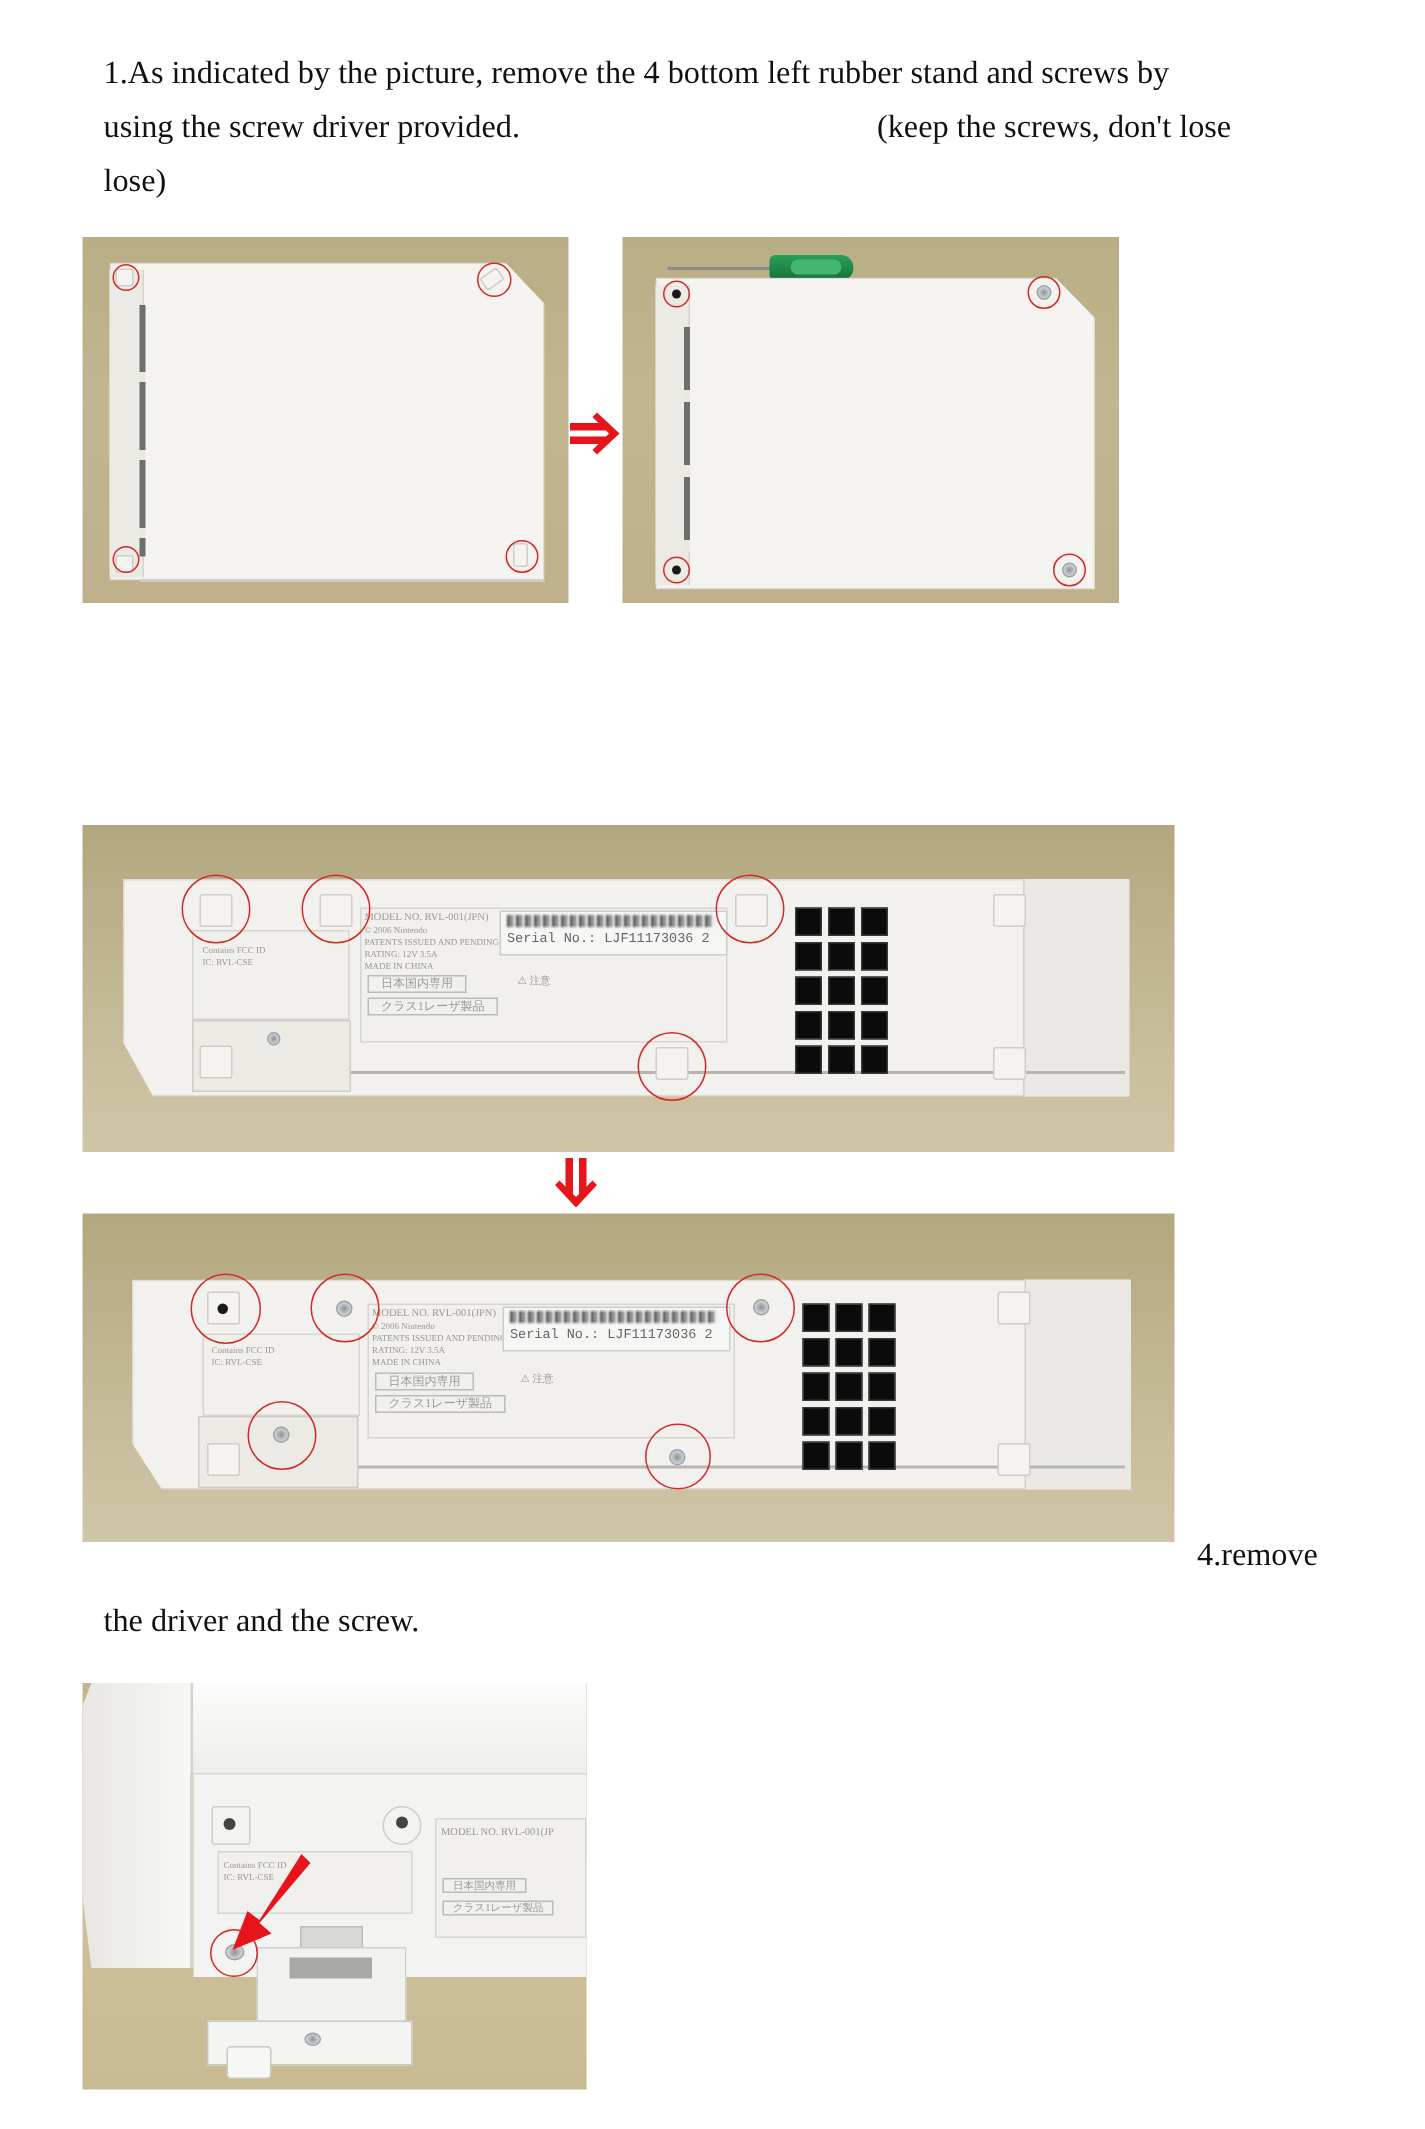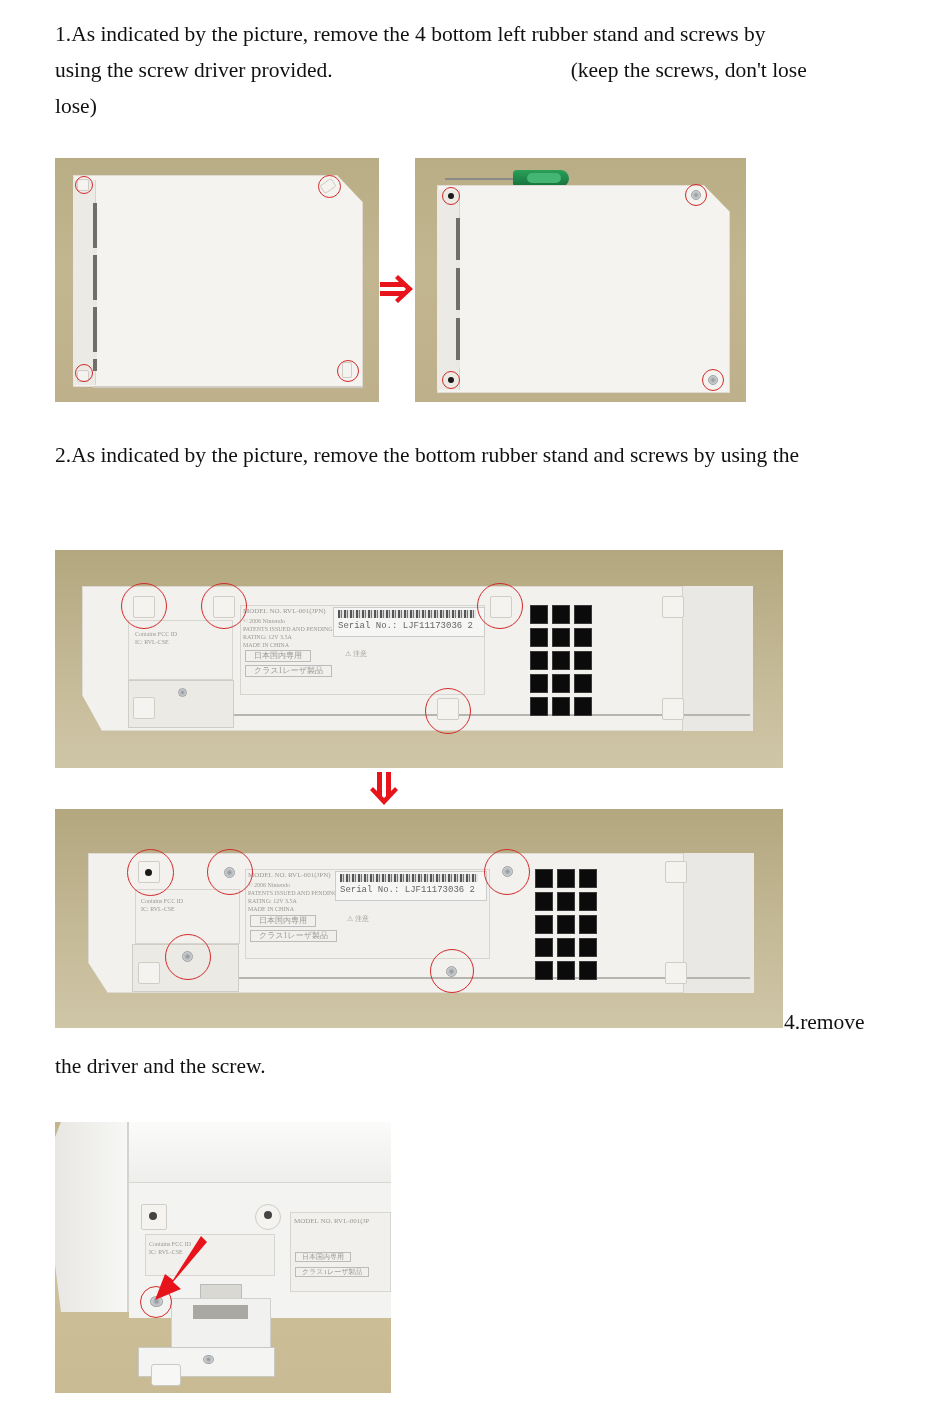--- a/index.html
+++ b/index.html
@@ -1,18 +1,18 @@
 <!DOCTYPE html>
 <html><head>
 <meta charset="utf-8">
 <style>
   html, body { margin: 0; padding: 0; background: #ffffff; }
   body { width: 950px; height: 1419px; position: relative; overflow: hidden;
          font-family: "Liberation Serif", "DejaVu Serif", serif; color: #111; }
-  .para { position: absolute; left: 55px; font-size: 21.5px; line-height: 36px; margin: 0; }
+  .para { position: absolute; left: 55px; font-size: 21.5px; line-height: 36px; margin: 14px; }
   .para .gap { display: inline-block; width: 238px; }
   .photo { position: absolute; overflow: hidden; }
   .cardboard { background: linear-gradient(180deg, #b9ad86 0%, #c2b690 45%, #bdb08a 100%); }
   .cardboard2 { background: linear-gradient(180deg, #b3a77f 0%, #c6bb98 60%, #cfc6a8 100%); }
   .abs { position: absolute; }
   .ring { position: absolute; border: 1.6px solid #d22a2a; border-radius: 50%; box-sizing: border-box; }
   .foot { position: absolute; background: #f4f3ef; border: 1px solid #cfcdc6; box-sizing: border-box; border-radius: 2px; }
   .screw { position: absolute; border-radius: 50%; background: radial-gradient(circle, #8d9296 0%, #c4c8cb 55%, #e3e4e4 100%); border: 1px solid #9ea2a5; box-sizing: border-box; }
   .hole { position: absolute; border-radius: 50%; background: #1a1a1a; }
   .vent { position: absolute; display: grid; grid-template-columns: repeat(3, 18px); grid-auto-rows: 19px; gap: 4px; }
@@ -67,21 +67,21 @@
   <div class="screw" style="left:276px; top:32px; width:10px; height:10px;"></div>
   <div class="hole" style="left:33px; top:219px; width:6px; height:6px;"></div>
   <div class="screw" style="left:293px; top:217px; width:10px; height:10px;"></div>
   <div class="ring" style="left:27px; top:29px; width:18px; height:18px;"></div>
   <div class="ring" style="left:270px; top:26px; width:22px; height:22px;"></div>
   <div class="ring" style="left:27px; top:213px; width:18px; height:18px;"></div>
   <div class="ring" style="left:287px; top:211px; width:22px; height:22px;"></div>
 </div>
 
 <p class="para" style="top:437px;">
-  <span>2.As indicated by the picture, remove the bottom rubber stand and screws by using the</span><br>
+  <br>
 </p>
 
 <div class="photo cardboard2" style="left:55px; top:550px; width:728px; height:218px;">
   <div class="abs" style="left:27px; top:36px; width:670px; height:145px; background:#f2f1ed; clip-path: polygon(0 0, 100% 0, 100% 100%, 3% 100%, 0 75%); box-shadow: inset 0 0 0 1px #dcdad3;"></div>
   <div class="abs" style="left:627px; top:36px; width:70px; height:145px; background:#e9e8e4; border-left:1px solid #d4d2cb;"></div>
   <div class="abs" style="left:175px; top:164px; width:520px; height:2px; background:#b6b5b0;"></div>
   <div class="label" style="left:73px; top:70px; width:105px; height:60px;"></div>
   <div class="tinytext" style="left:80px; top:80px;">Contains FCC ID<br>IC: RVL-CSE</div>
   <div class="abs" style="left:73px; top:130px; width:106px; height:48px; background:#eceae5; border:1px solid #cfcdc6; box-sizing:border-box;"></div>
   <div class="screw" style="left:123px; top:138px; width:9px; height:9px;"></div>

